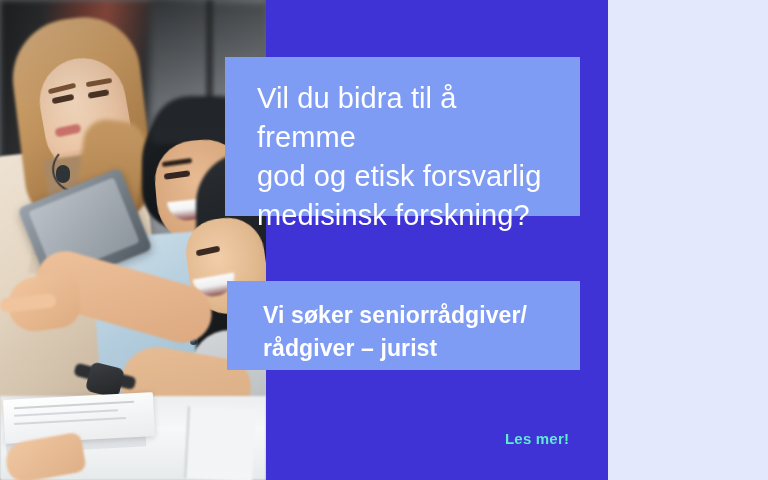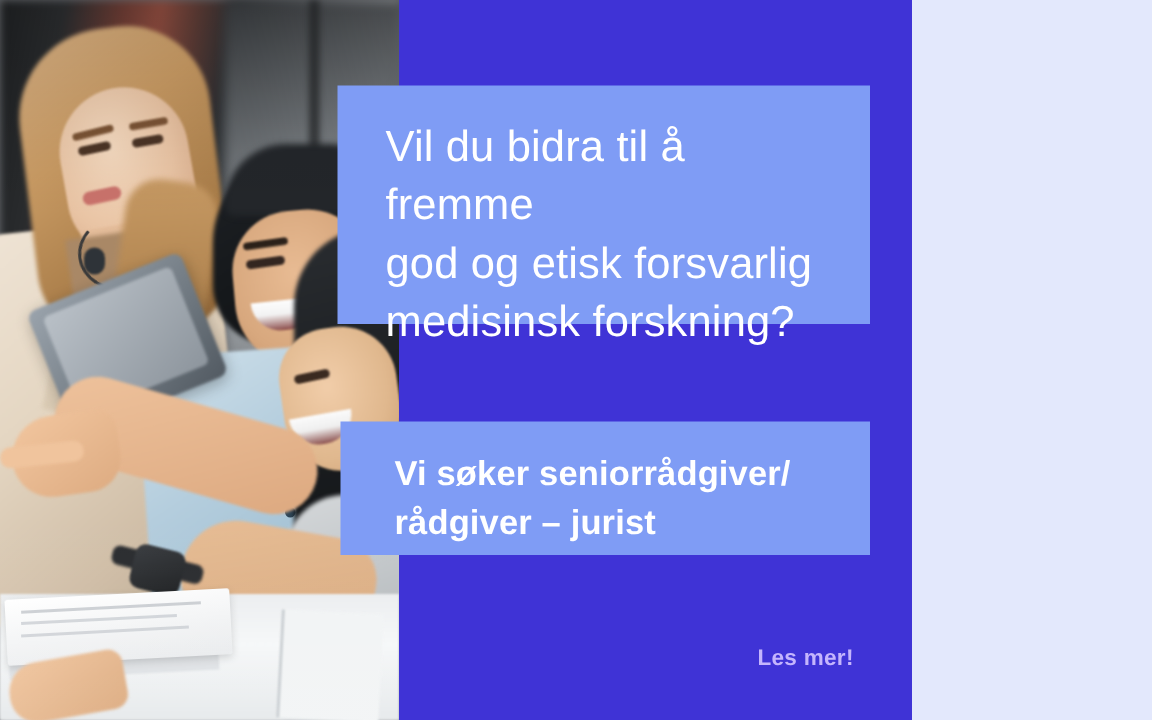--- a/index.html
+++ b/index.html
@@ -152,21 +152,21 @@
     color:#ffffff;font-size:29px;line-height:39px;font-weight:400;letter-spacing:.1px;
     white-space:pre-line;
   }
   .panel-sub{left:227px;top:281px;width:353px;height:89px;padding:18px 30px 0 36px;}
   .panel-sub .stext{
     color:#ffffff;font-size:23px;line-height:33px;font-weight:bold;letter-spacing:.1px;
     white-space:pre-line;
   }
 
   
-  .cta{position:absolute;left:505px;top:430px;color:#c4b5fd;font-size:15px;
+  .cta{position:absolute;left:505px;top:430px;color:#5eead4;font-size:15px;
     font-weight:bold;letter-spacing:.2px;cursor:pointer;}
 
   
   .sidebar{position:absolute;left:608px;top:0;width:160px;height:480px;background:#E3E8FC;}
 </style>
 </head>
 <body>
 
 <div class="banner">
 

